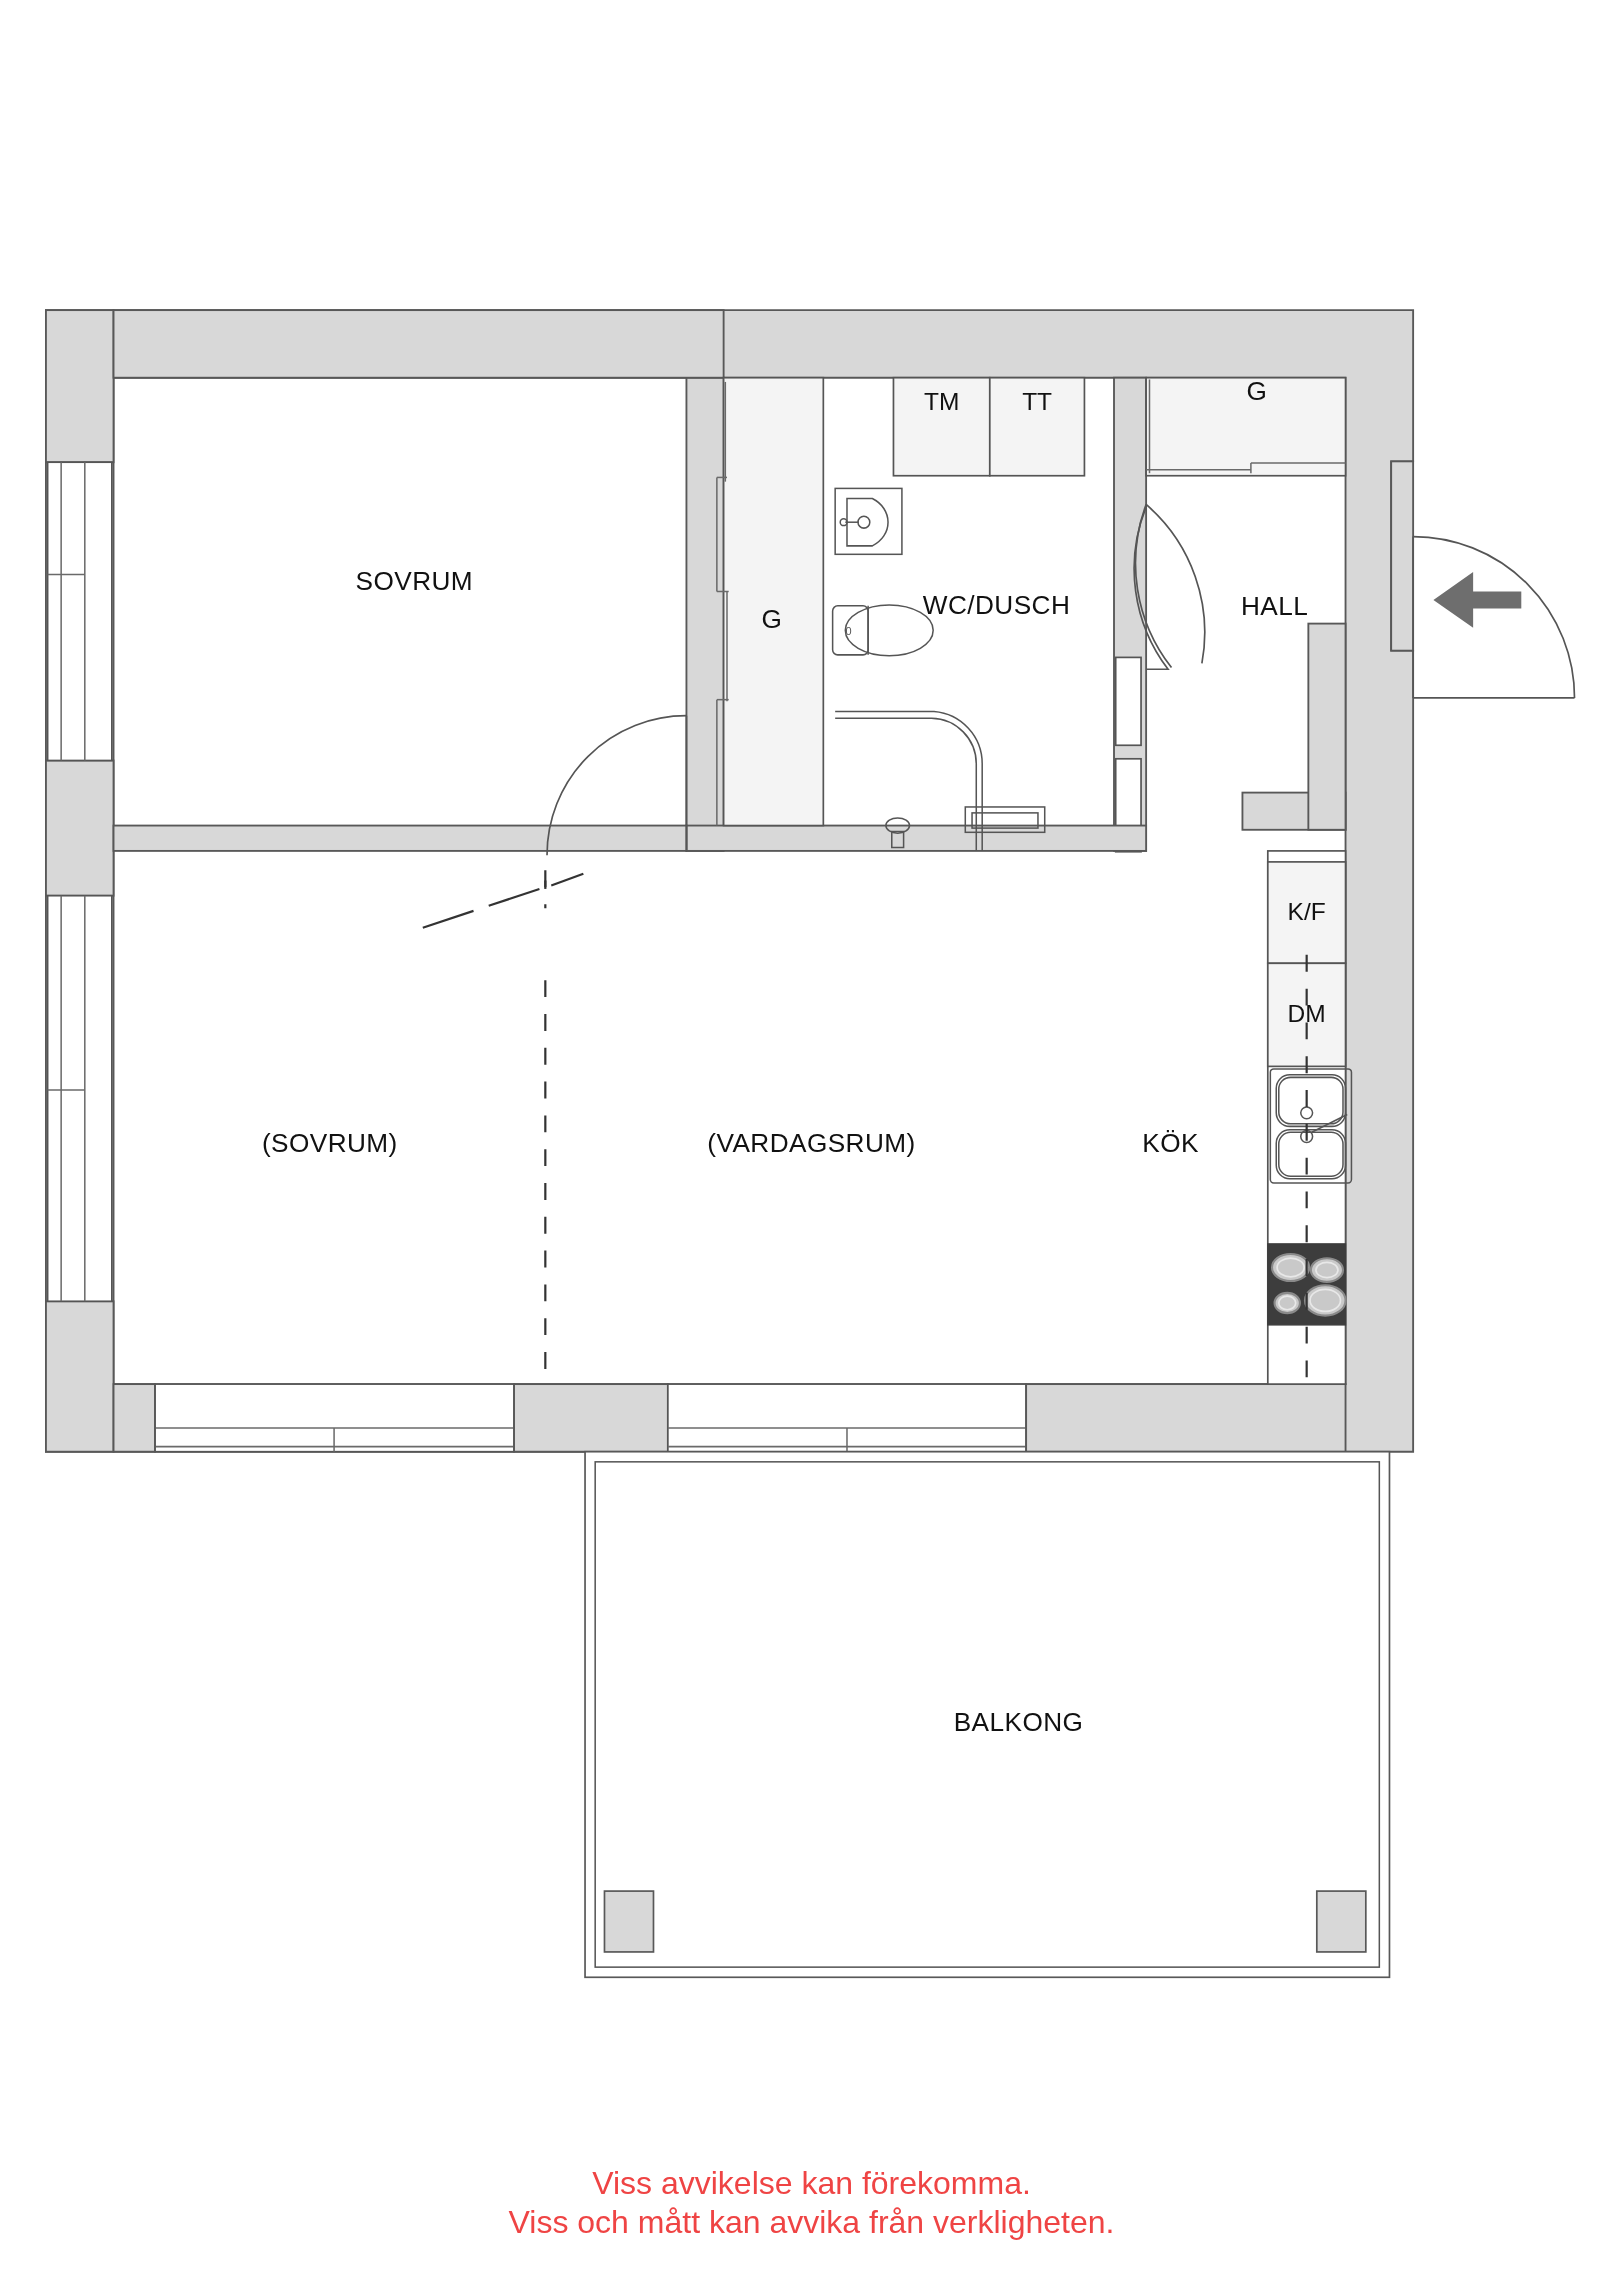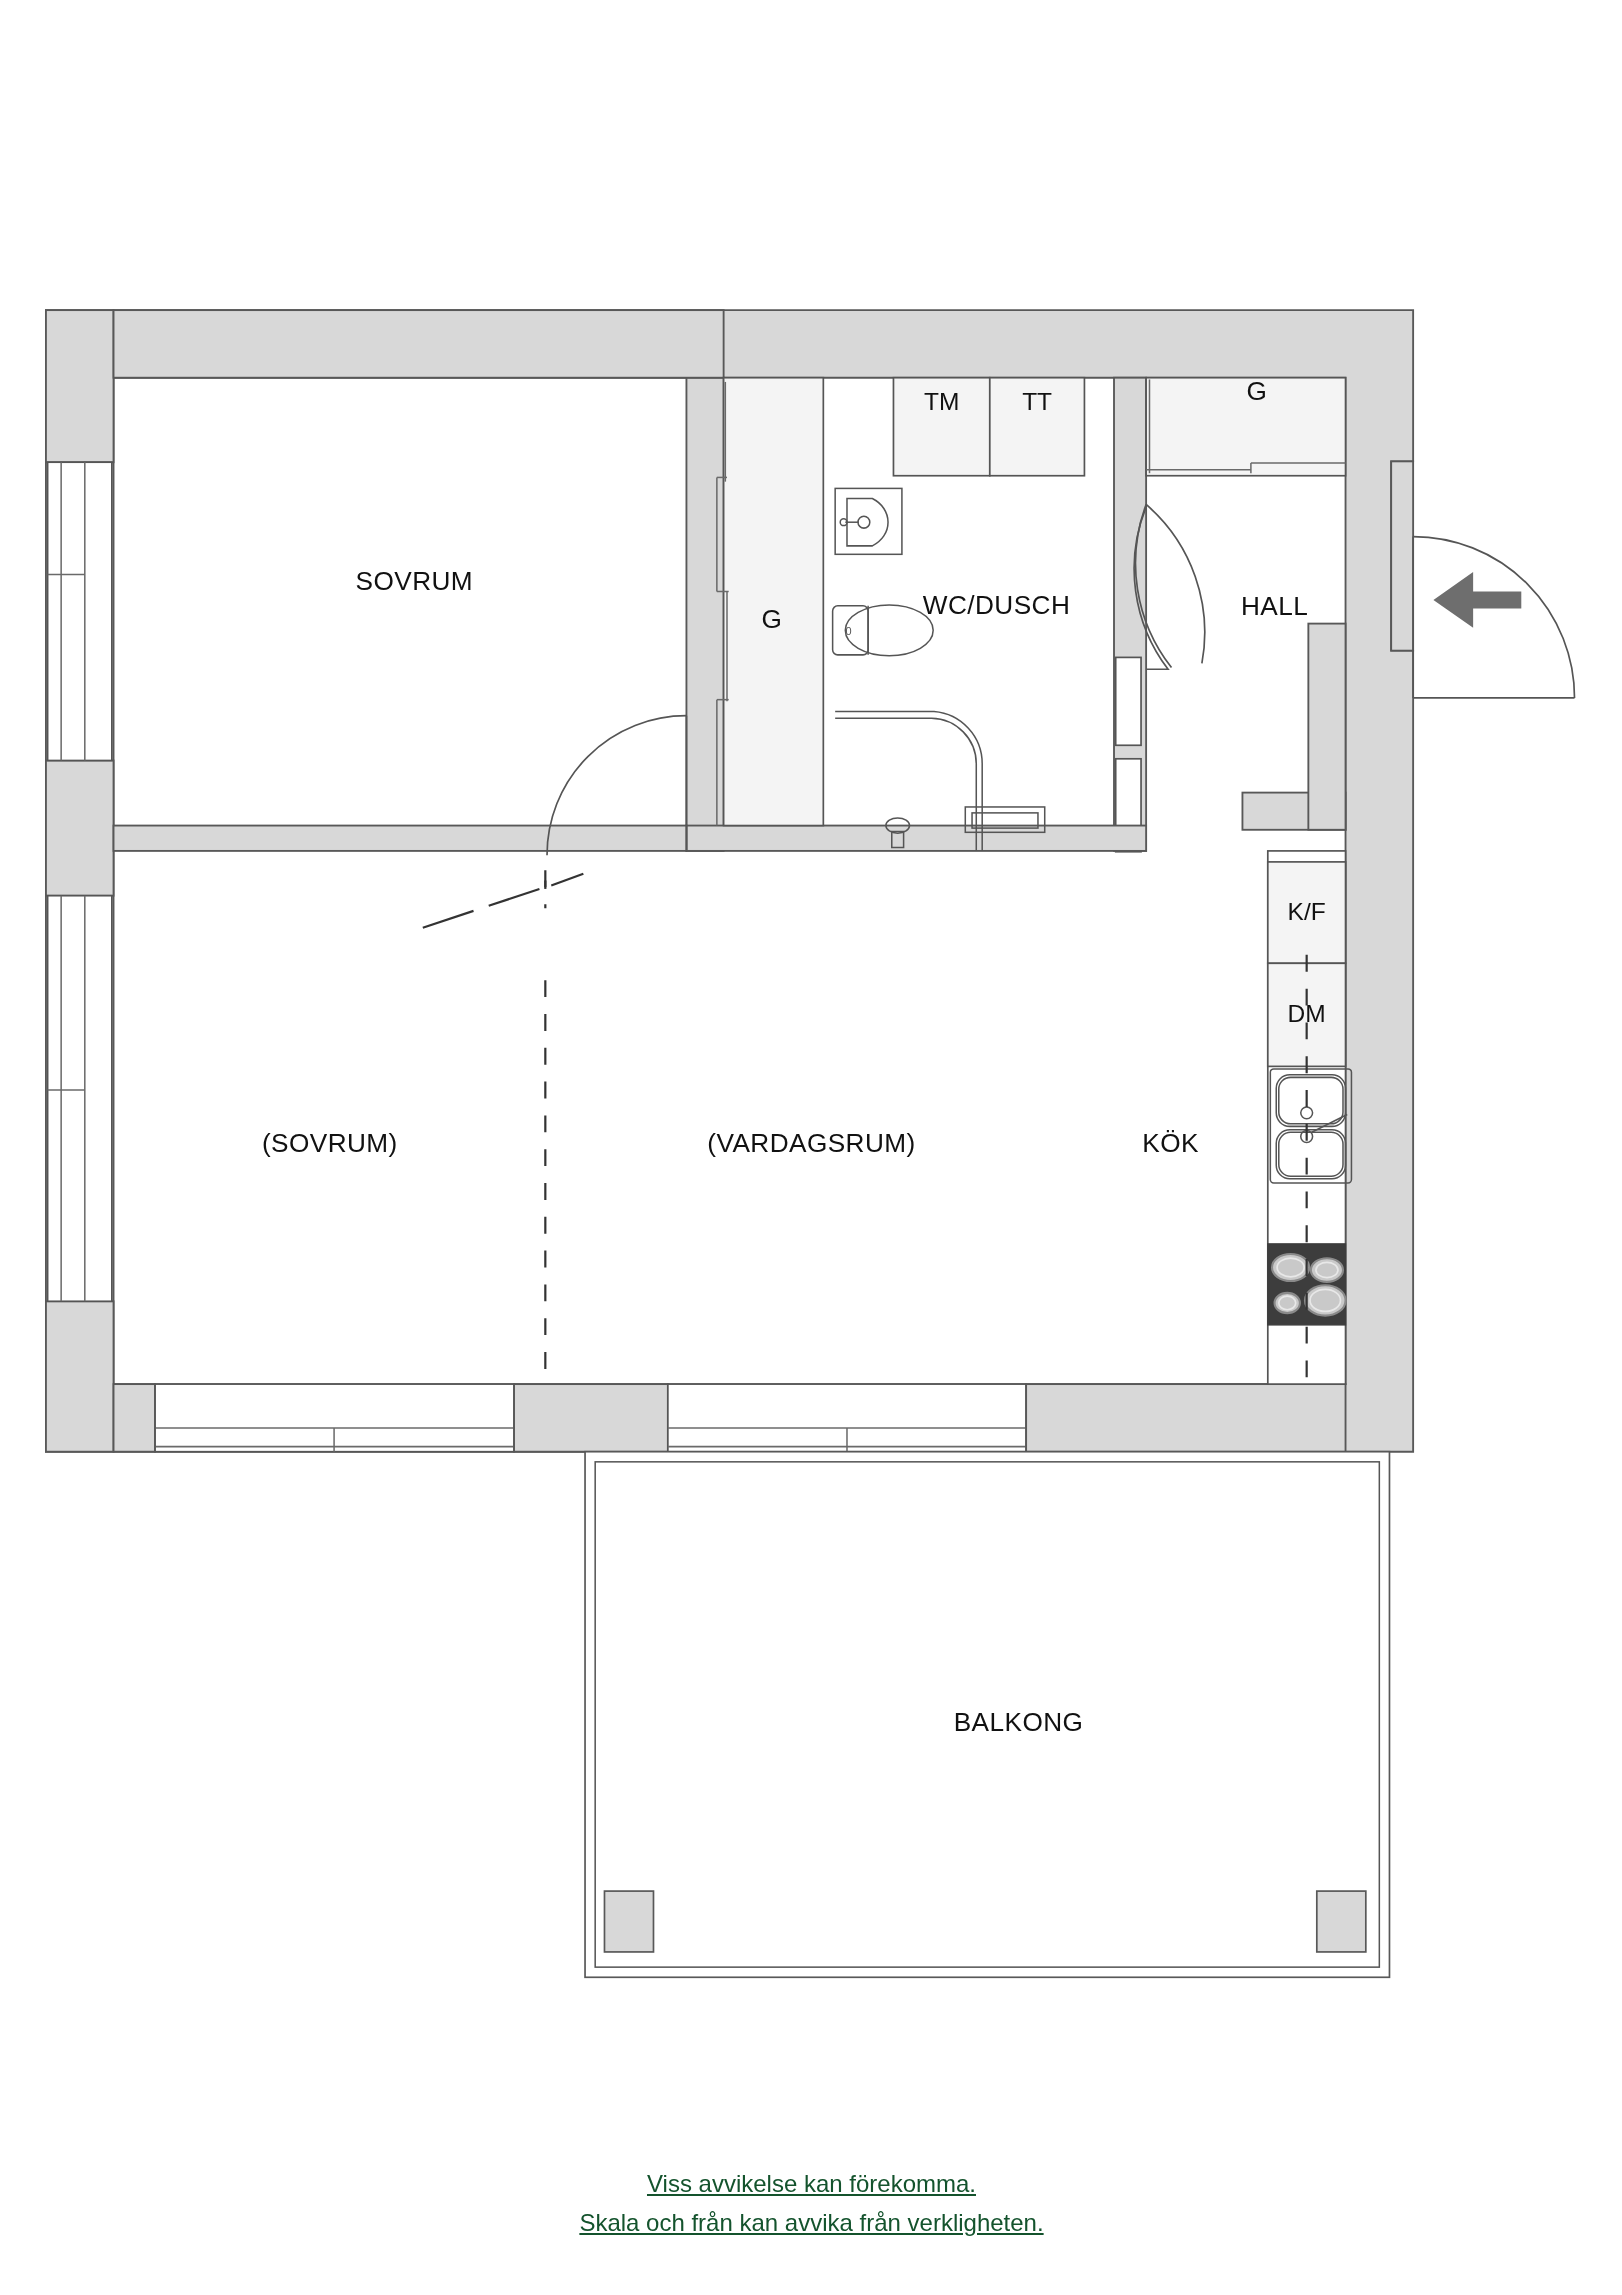--- a/index.html
+++ b/index.html
@@ -59,25 +59,24 @@
   }
   .disclaimer-wrap {
     position: absolute;
     left: 0;
     top: 2164px;
     width: 1623px;
     text-align: center;
   }
   .disclaimer-line {
     font-family: "Liberation Sans", sans-serif;
-    font-size: 24px;
-    color: #14532d;
+    font-size: 32px;
+    color: #ef4444;
     line-height: 39px;
     white-space: nowrap;
-    text-decoration: underline;
   }
 </style>
 </head>
 <body>
 
 <div id="plan-root">
 
 <svg id="floorplan" viewBox="0 0 1920 2716" xmlns="http://www.w3.org/2000/svg">
 
   <path class="wall" fill-rule="evenodd" d="M 54,367
@@ -309,17 +308,17 @@
   <text class="roomlabel" x="390" y="1355">(SOVRUM)</text>
   <text class="roomlabel" x="960" y="1355">(VARDAGSRUM)</text>
   <text class="roomlabel" x="1385" y="1355">KÖK</text>
   <text class="roomlabel" x="1508" y="720">HALL</text>
   <text class="roomlabel" x="1179" y="719">WC/DUSCH</text>
 
 </svg>
 
 <div class="disclaimer-wrap">
   <div class="disclaimer-line">Viss avvikelse kan förekomma.</div>
-  <div class="disclaimer-line">Skala och från kan avvika från verkligheten.</div>
+  <div class="disclaimer-line">Viss och mått kan avvika från verkligheten.</div>
 </div>
 
 </div>
 
 
 </body></html>

